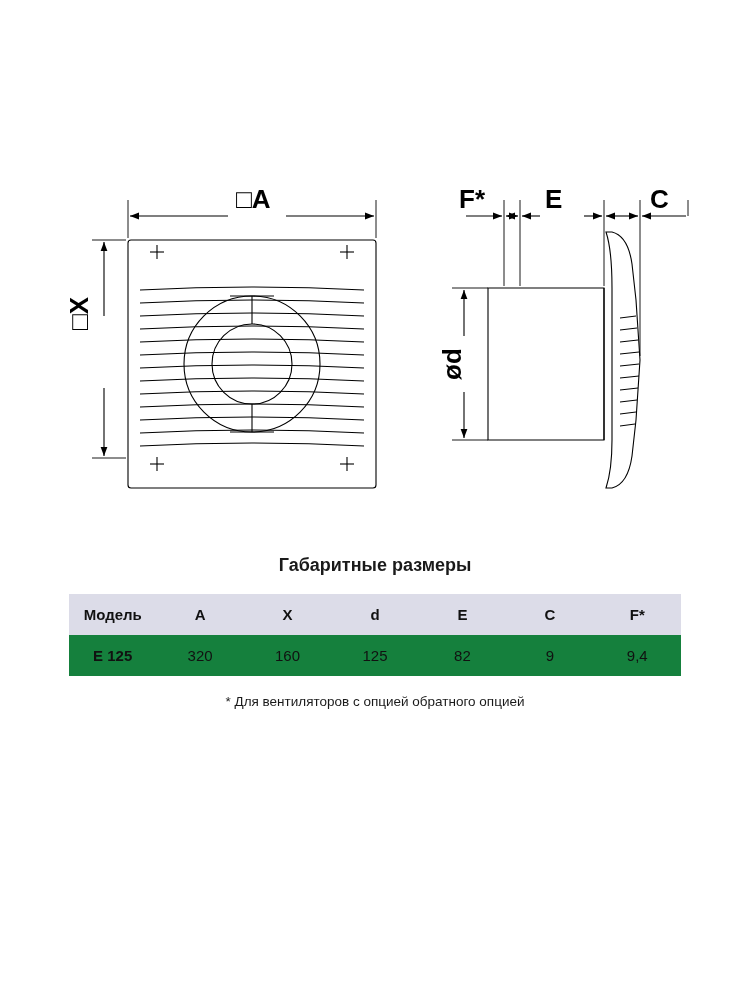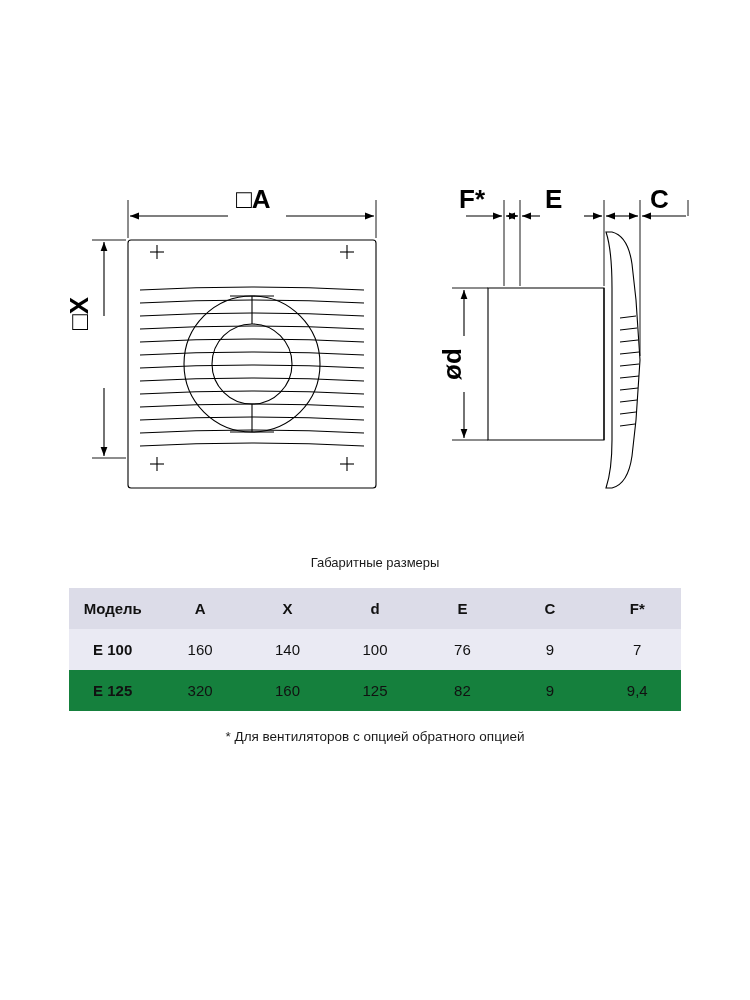--- a/index.html
+++ b/index.html
@@ -61,22 +61,22 @@
 
   
   .table-section {
     position: absolute;
     left: 0;
     top: 555px;
     width: 750px;
   }
   .table-title {
     text-align: center;
-    font-size: 13px;
-    font-weight: normal;
+    font-size: 18px;
+    font-weight: bold;
     color: #1a1a1a;
     margin: 0 0 18px 0;
   }
   table.dims {
     border-collapse: collapse;
     width: 612px;
     margin: 0 auto;
     table-layout: fixed;
   }
   table.dims th,
@@ -247,29 +247,20 @@
           <th class="model">Модель</th>
           <th>A</th>
           <th>X</th>
           <th>d</th>
           <th>E</th>
           <th>C</th>
           <th>F*</th>
         </tr>
       </thead>
       <tbody>
-        <tr class="shade">
-          <td class="model">E 100</td>
-          <td>160</td>
-          <td>140</td>
-          <td>100</td>
-          <td>76</td>
-          <td>9</td>
-          <td>7</td>
-        </tr>
         <tr class="plain">
           <td class="model">E 125</td>
           <td>320</td>
           <td>160</td>
           <td>125</td>
           <td>82</td>
           <td>9</td>
           <td>9,4</td>
         </tr>
       </tbody>

